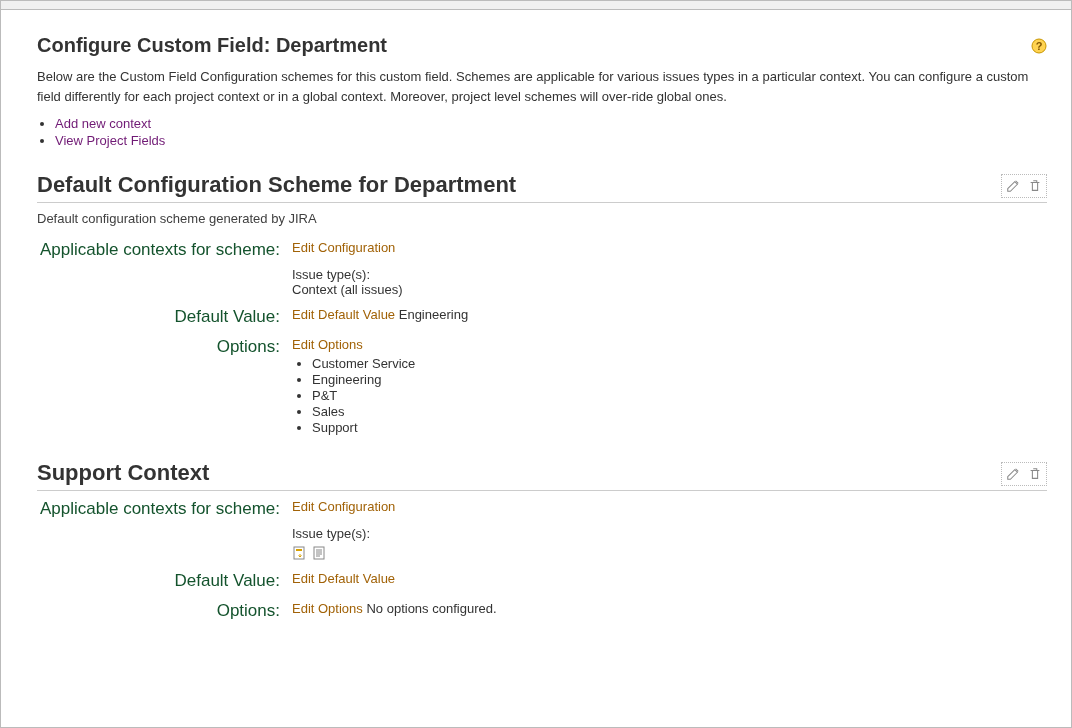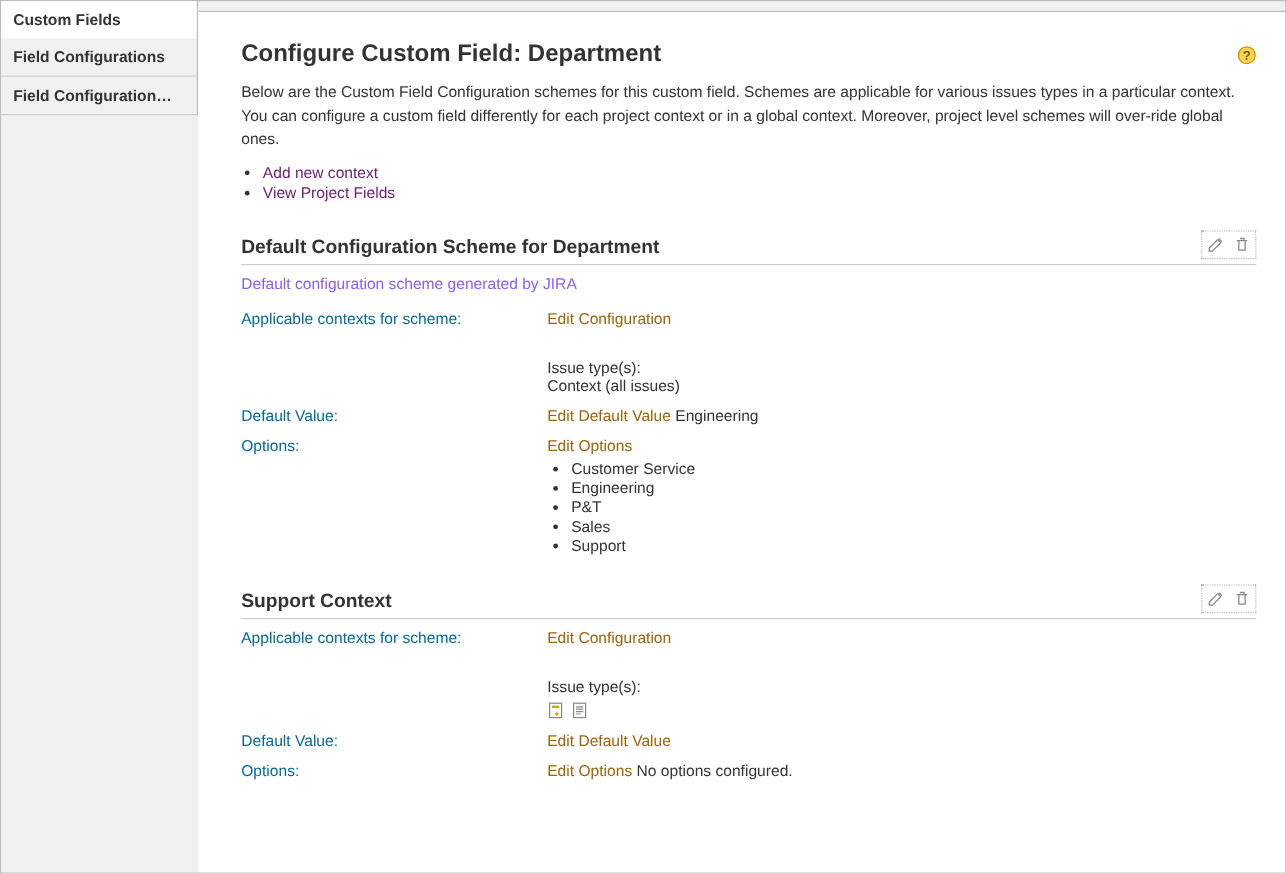--- a/index.html
+++ b/index.html
@@ -12,44 +12,39 @@
 .main { flex: 1; background: #fff; padding: 24px 24px 24px 36px; overflow: auto; border-top: 1px solid #bbb; margin-top: 8px; }
 .page-title-row { display: flex; justify-content: space-between; align-items: center; margin-bottom: 10px; }
 .page-title { font-size: 20px; font-weight: bold; color: #333; }
 .help-icon { width: 16px; height: 16px; display: inline-flex; align-items: center; justify-content: center; }
 .intro { font-size: 13px; color: #333; line-height: 1.5; margin-bottom: 10px; }
 .action-links { margin: 8px 0 24px 18px; }
 .action-links li { margin-bottom: 2px; }
 .action-links a { color: #701a75; text-decoration: none; cursor: pointer; }
 .scheme-block { margin-bottom: 24px; position: relative; }
 .scheme-header-row { display: flex; justify-content: space-between; align-items: flex-end; margin-bottom: 4px; }
-.scheme-title { font-size: 16px; font-weight: bold; color: #333; }
+.scheme-title { font-size: 22px; font-weight: bold; color: #333; }
 .scheme-toolbar { display: flex; gap: 4px; border: 1px dotted #bbb; padding: 2px; }
 .tool-btn { width: 18px; height: 18px; display: inline-flex; align-items: center; justify-content: center; cursor: pointer; color: #777; }
 .scheme-divider { border: none; border-top: 1px solid #ccc; margin-bottom: 8px; }
-.scheme-desc { font-size: 13px; color: #8b5cf6; margin-bottom: 14px; }
+.scheme-desc { font-size: 13px; color: #404040; margin-bottom: 14px; }
 .row { display: flex; margin-bottom: 10px; }
-.row-label { width: 255px; padding-right: 12px; font-size: 13px; color: #0369a1; }
+.row-label { width: 255px; text-align: right; padding-right: 12px; font-size: 17px; color: #14532d; }
 .row-value { flex: 1; font-size: 13px; color: #333; }
 .row-value a { color: #a16207; text-decoration: none; cursor: pointer; }
-.subvalue { margin-top: 26px; }
+.subvalue { margin-top: 12px; }
 .options-list { margin: 4px 0 0 20px; font-weight: normal; }
 .options-list li { margin-bottom: 1px; }
 .issue-icons { display: flex; gap: 4px; margin-top: 4px; }
 .icon-box { width: 16px; height: 16px; display: inline-flex; align-items: center; justify-content: center; }
 </style>
 </head>
 <body>
 
 <div class="outer">
-  <div class="sidebar">
-    <div class="sidebar-header first">Custom Fields</div>
-    <div class="sidebar-item">Field Configurations</div>
-    <div class="sidebar-item">Field Configuration…</div>
-  </div>
 
   <div class="main">
     <div class="page-title-row">
       <h1 class="page-title">Configure Custom Field: Department</h1>
       <span class="help-icon">
         <svg width="16" height="16" viewBox="0 0 16 16">
             <circle cx="8" cy="8" r="7" fill="#ffd351" stroke="#c89600" stroke-width="1"></circle>
             <text x="8" y="12" text-anchor="middle" font-size="11" font-weight="bold" fill="#805500">?</text>
           </svg>
       </span>

